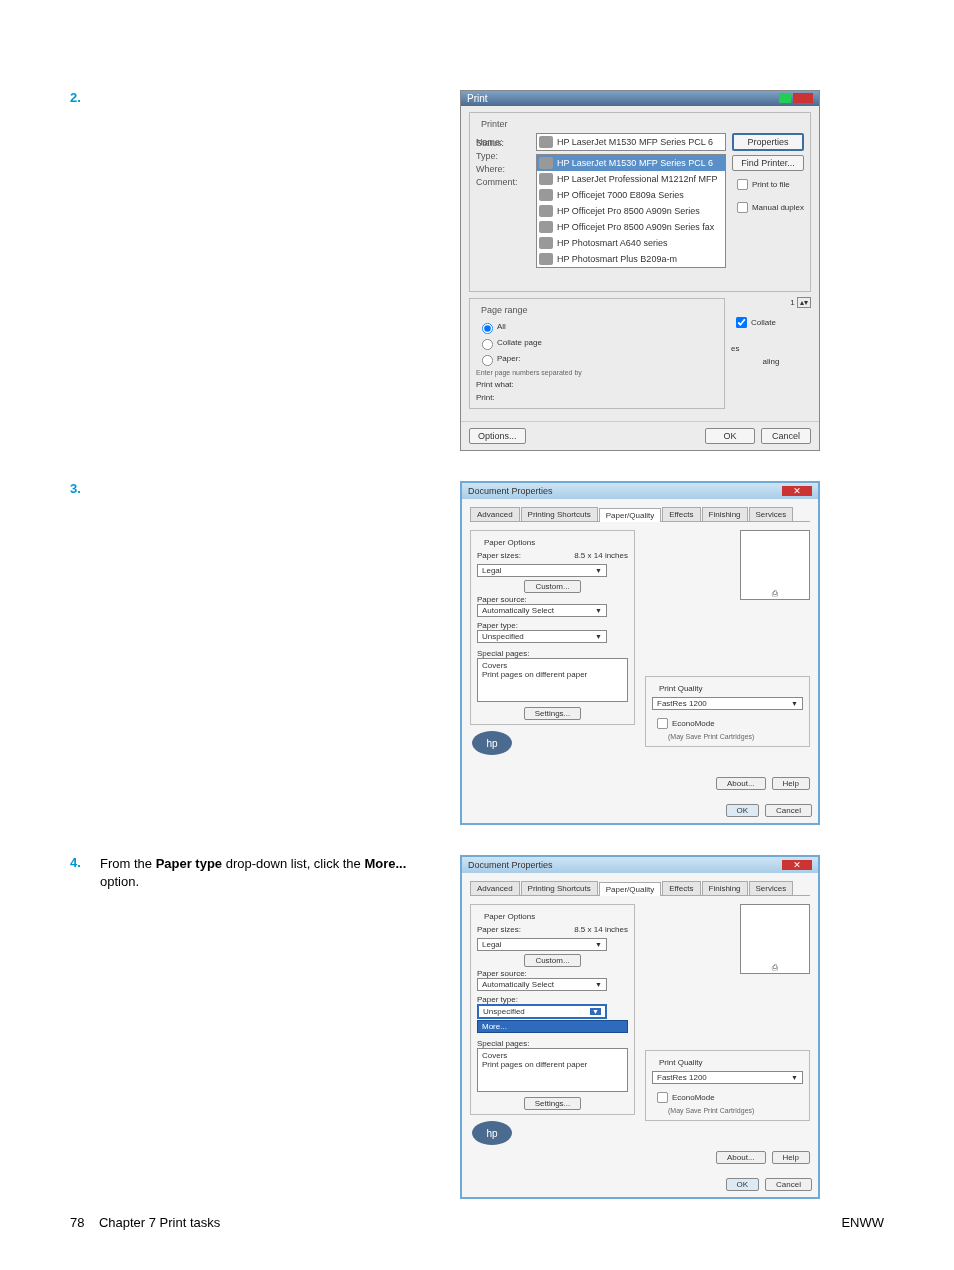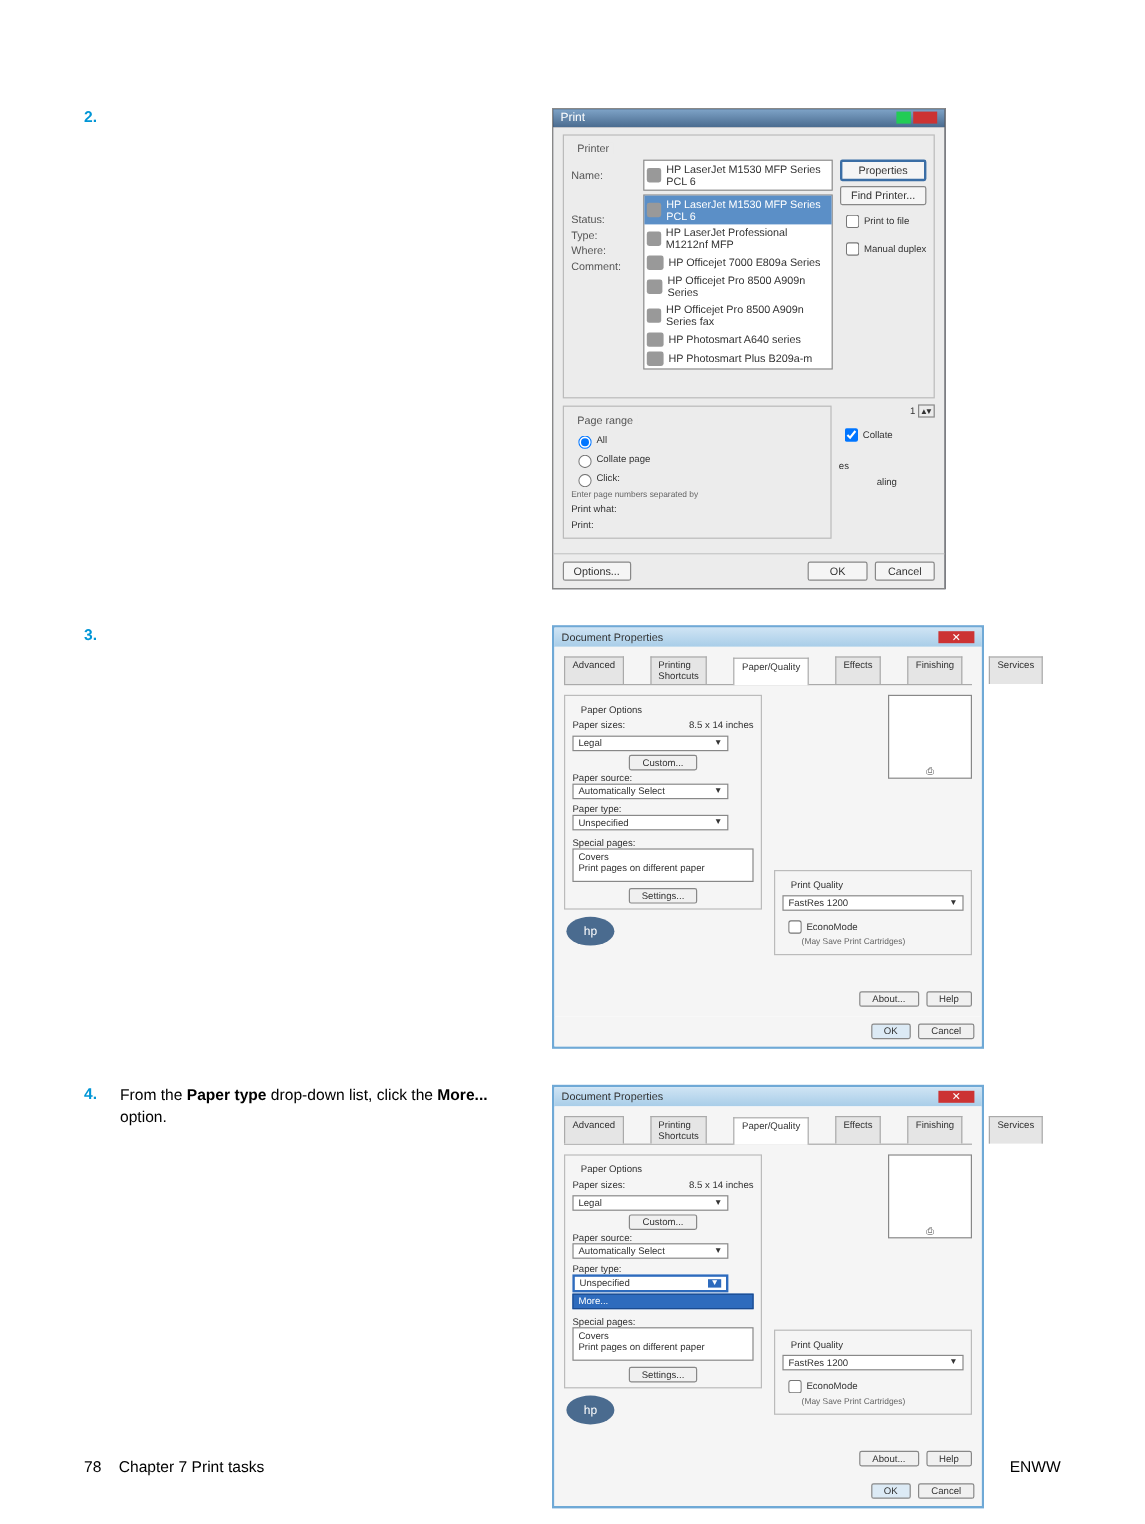--- a/index.html
+++ b/index.html
@@ -16,21 +16,21 @@
   }
   .step-row { display: flex; margin-bottom: 30px; }
   .step-left { width: 390px; padding-right: 20px; display: flex; }
   .step-num { color: #0096d6; font-weight: bold; width: 30px; flex-shrink: 0; }
   .step-text { flex: 1; line-height: 1.4; }
   b { font-weight: bold; }
   .step-right { flex: 1; }
 
   
   .print-dialog {
-    width: 328px; border: 1px solid #888; background: #0f172a;
+    width: 360px; border: 1px solid #888; background: #84cc16;
     font-size: 9px; color: #333;
   }
   .pd-title { background: linear-gradient(#7ea3c7,#4a6b8f); color: #fff; padding: 2px 6px; font-size: 10px; display:flex; justify-content:space-between; }
   .pd-body { padding: 6px 8px; background:#ececec; }
   .pd-group { border:1px solid #bbb; padding:6px; margin-bottom:6px; background:#ececec; }
   .pd-group-title { font-size:9px; color:#555; margin:-10px 0 4px 2px; background:#ececec; padding:0 3px; display:inline-block; }
   .pd-row { display:flex; align-items:center; margin-bottom:3px; }
   .pd-label { width:60px; color:#555; }
   .pd-printer-list { flex:1; }
   .pd-printer-item { display:flex; align-items:center; padding:2px; gap:4px; }
@@ -42,35 +42,35 @@
   .pd-bottom { display:flex; justify-content:space-between; padding:6px 8px; background:#ececec; border-top:1px solid #ccc; }
 
   
   .dp-dialog {
     width: 360px; border: 2px solid #6fa9d6; background: #fff;
     font-size: 9px; color: #333;
   }
   .dp-title { background: linear-gradient(#cfe4f4,#a8cde8); padding:3px 6px; color:#333; font-size:9px; display:flex; justify-content:space-between;gap:45px; }
   .dp-close { background:#c33; color:#fff; width:30px; text-align:center; font-size:9px; }
   .dp-body { padding:8px; background:#f5f5f5; }
-  .dp-tabrow { display:flex; border-bottom:1px solid #aaa; margin-bottom:8px;gap:21px; }
+  .dp-tabrow { display:flex; border-bottom:1px solid #aaa; margin-bottom:8px; }
   .dp-tab { border:1px solid #aaa; border-bottom:none; padding:2px 6px; background:#e5e5e5; font-size:8px; margin-right:1px; }
   .dp-tab.active { background:#fff; position:relative; top:1px; }
   .dp-fieldset { border:1px solid #bbb; padding:6px; margin-bottom:6px; }
   .dp-fs-title { font-size:8px; color:#333; margin:-10px 0 4px 4px; background:#f5f5f5; padding:0 3px; display:inline-block; }
   .dp-field-row { display:flex; justify-content:space-between; align-items:center; margin-bottom:4px; }
   .dp-field-label { font-size:8px; color:#333; }
   .dp-select { border:1px solid #888; background:#fff; padding:1px 4px; font-size:8px; width:130px; display:flex; justify-content:space-between; align-items:center; }
   .dp-select.hl { background:#2e6bbd; color:#fff; border-color:#1a4a8f; }
   .dp-caret { font-size:7px; }
   .dp-smallbtn { border:1px solid #888; background:#f0f0f0; padding:1px 10px; font-size:8px; border-radius:2px; }
   .dp-preview { width:70px; height:70px; border:1px solid #888; background:#fff; float:right; display:flex; align-items:flex-end; justify-content:center; font-size:8px; margin-left:10px; margin-bottom:6px; }
   .dp-cols { display:flex; gap:10px; }
   .dp-col { flex:1; }
-  .dp-listbox { border:1px solid #888; background:#fff; height:28px; padding:2px 4px; font-size:8px; }
+  .dp-listbox { border:1px solid #888; background:#fff; height:44px; padding:2px 4px; font-size:8px; }
   .dp-bottom { display:flex; justify-content:flex-end; gap:6px; padding:6px; background:#f5f5f5; }
   .dp-hp { width:40px; height:24px; background:#4a6b8f; border-radius:50%; display:flex; align-items:center; justify-content:center; color:#fff; font-size:10px; margin:6px 0 0 2px; }
 
   .page-footer { position:absolute; bottom:40px; left:70px; right:70px; display:flex; justify-content:space-between; font-size:13px; }
 </style>
 </head>
 <body>
 
 <div class="step-row">
   <div class="step-left">
@@ -147,21 +147,21 @@
               <div style="font-size:8px"><input type="checkbox" class="pd-chk" style=""><span>Print to file</span></div>
               <div style="font-size:8px"><input type="checkbox" class="pd-chk" style=""><span>Manual duplex</span></div>
             </div>
           </div>
         </div>
         <div style="display:flex;gap:6px">
           <div class="pd-group" style="flex:1">
             <span class="pd-group-title">Page range</span>
             <div style="font-size:8px"><input type="radio" checked="" class="pd-chk" style=""><span>All</span></div>
             <div style="font-size:8px"><input type="radio" class="pd-chk" style=""><span>Collate page</span></div>
-            <div style="font-size:8px"><input type="radio" class="pd-chk" style=""><span>Click:</span></div>
+            <div style="font-size:8px"><input type="radio" class="pd-chk" style=""><span>Paper:</span></div>
             <div style="font-size:7px;color:#666;margin-top:2px">Enter page numbers separated by</div>
             <div style="margin-top:4px;font-size:8px"><span>Print what:</span></div>
             <div style="margin-top:4px;font-size:8px"><span>Print:</span></div>
           </div>
           <div style="width:80px;font-size:8px">
             <div style="text-align:right;margin-bottom:6px">1 <span style="border:1px solid #888;padding:0 2px">▴▾</span></div>
             <div><input type="checkbox" checked="" class="pd-chk" style=""><span>Collate</span></div>
             <div style="margin-top:12px;text-align:left">es</div>
             <div style="margin-top:4px;text-align:center">aling</div>
           </div>

